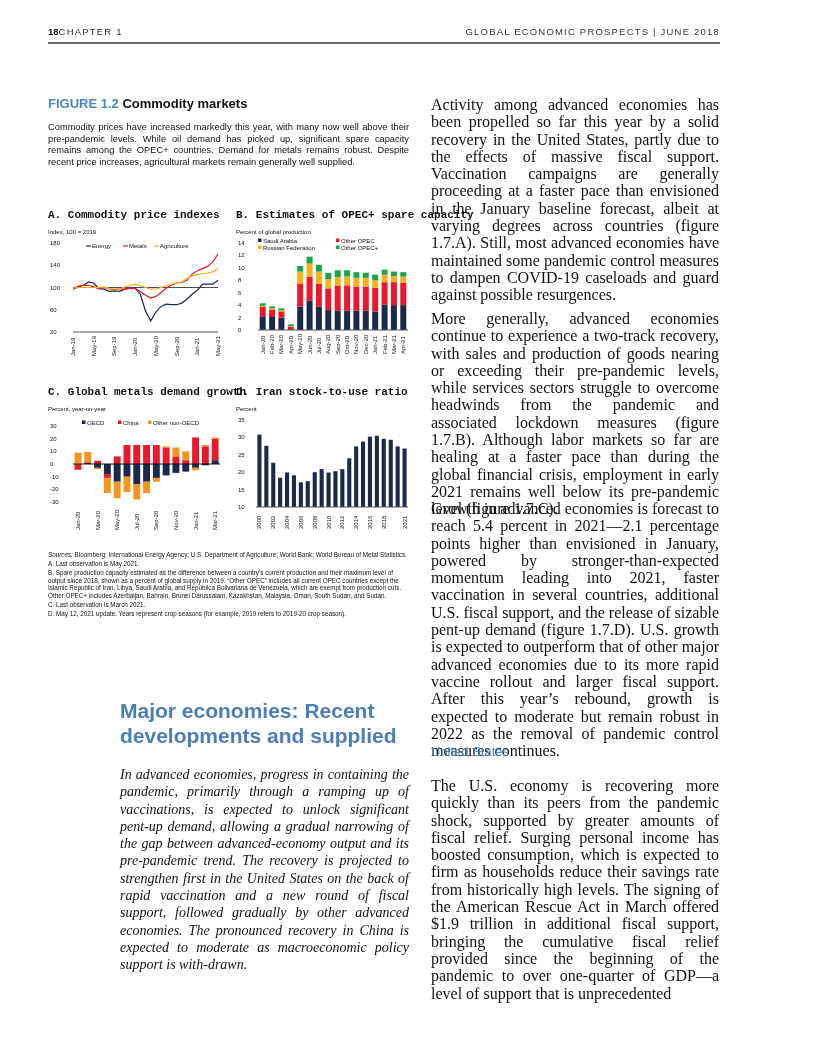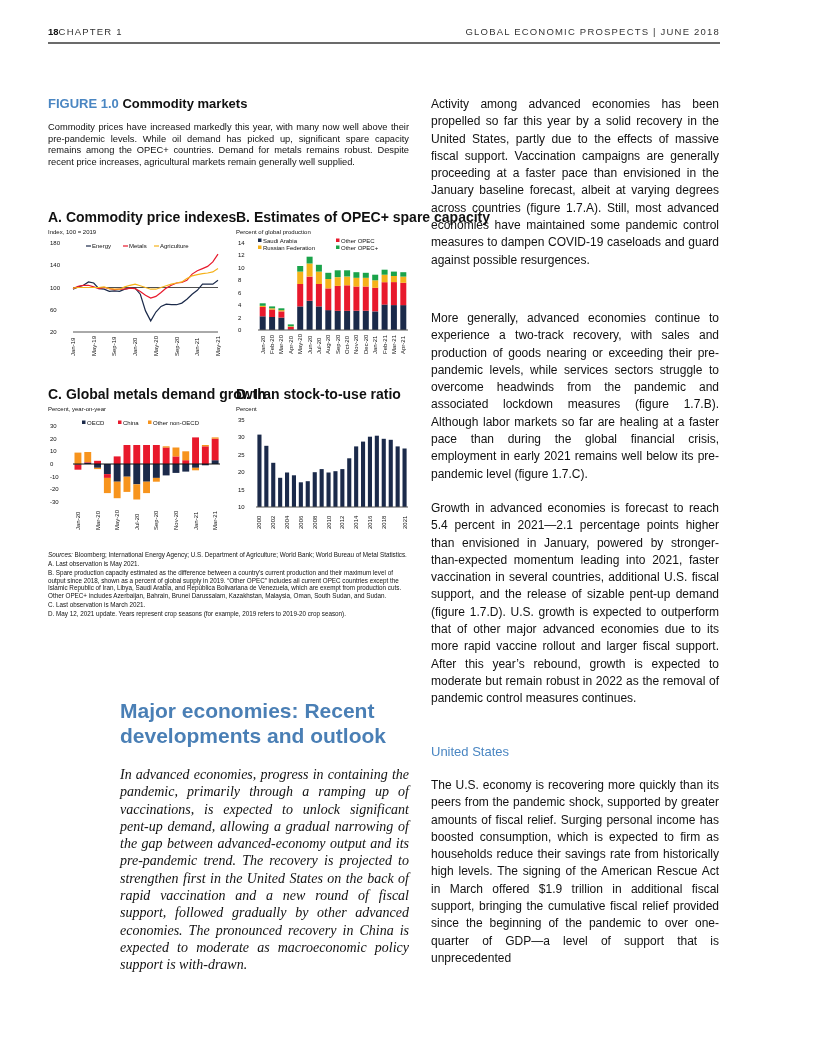--- a/index.html
+++ b/index.html
@@ -7,46 +7,46 @@
   .hdr-left { position: absolute; left: 48px; top: 26px; font-size: 9.5px; letter-spacing: 1.2px; color: #333; }
   .hdr-left .pnum { font-weight: bold; color: #111; letter-spacing: 0; }
   .hdr-right { position: absolute; right: 96px; top: 26px; font-size: 9.5px; letter-spacing: 1.2px; color: #333; }
   .hdr-rule { position: absolute; left: 48px; top: 42px; width: 672px; height: 1.5px; background: #6b6b6b; }
 
   .fig-title { position: absolute; left: 48px; top: 96px; font-size: 13px; font-weight: bold; }
   .fig-title .num { color: #4a86c2; }
   .fig-sub { position: absolute; left: 48px; top: 122px; width: 361px; font-size: 9.3px; line-height: 11.5px; text-align: justify; }
 
   .panel { position: absolute; }
-  .panel-title { font-size: 14px; font-weight: bold; white-space: nowrap; }
+  .panel-title { font-size: 11px; font-weight: bold; white-space: nowrap; font-family: Liberation Mono, monospace; }
   .panel svg { position: absolute; left: 0; overflow: visible; }
   .ax { font-family: "Liberation Sans", sans-serif; font-size: 6px; fill: #111; }
 
   .notes { position: absolute; left: 48px; top: 551px; width: 362px; font-size: 6.3px; line-height: 7.6px; }
   .notes p { margin: 0 0 1.5px 0; }
   .notes .src { font-style: italic; }
 
   .sec-title { position: absolute; left: 120px; top: 698px; width: 300px; font-size: 21px; font-weight: bold; color: #4a7fb5; line-height: 25px; }
   .lede { position: absolute; left: 120px; top: 766px; width: 289px; font-family: "Liberation Serif", serif; font-style: italic; font-size: 14px; line-height: 17.3px; text-align: justify; }
 
-  .col2 { position: absolute; left: 431px; width: 288px; font-family: Liberation Sans, sans-serif; font-size: 12px; line-height: 17.3px; text-align: justify; }
+  .col2 { position: absolute; left: 431px; width: 288px; font-family: Liberation Serif, serif; font-size: 16px; line-height: 17.3px; text-align: justify; }
   .p1 { top: 96px; } .p2 { top: 310px; } .p3 { top: 500px; } .p4 { top: 777px; }
   .subhead { position: absolute; left: 431px; top: 744px; font-size: 13px; color: #4a86c2; }
 </style>
 </head>
 <body>
 
 <div class="hdr-left">
   <span class="pnum">18</span><span>CHAPTER 1</span>
 </div>
 <div class="hdr-right">GLOBAL ECONOMIC PROSPECTS | JUNE 2018</div>
 <div class="hdr-rule"></div>
 
 <div class="fig-title">
-  <span class="num">FIGURE 1.0</span>
+  <span class="num">FIGURE 1.2</span>
   <span>Commodity markets</span>
 </div>
 <div class="fig-sub">Commodity prices have increased markedly this year, with many now well above their pre-pandemic levels. While oil demand has picked up, significant spare capacity remains among the OPEC+ countries. Demand for metals remains robust. Despite recent price increases, agricultural markets remain generally well supplied.</div>
 
 <div class="panel" style="left:48px; top:209px; width:180px; height:160px;">
   <div class="panel-title">A. Commodity price indexes</div>
   <svg id="svgA" width="180" height="150" style="top:18px;">
       <text x="0" y="7" class="ax">Index, 100 = 2019</text>
       <text x="2" y="107" class="ax">20</text>
       <text x="2" y="84.75" class="ax">60</text>
@@ -301,20 +301,20 @@
 </div>
 
 <div class="notes">
   <p><span class="src">Sources:</span> <span>Bloomberg; International Energy Agency; U.S. Department of Agriculture; World Bank; World Bureau of Metal Statistics.</span></p>
   <p>A. Last observation is May 2021.</p>
   <p>B. Spare production capacity estimated as the difference between a country’s current production and their maximum level of output since 2018, shown as a percent of global supply in 2019. “Other OPEC” includes all current OPEC countries except the Islamic Republic of Iran, Libya, Saudi Arabia, and República Bolivariana de Venezuela, which are exempt from production cuts. Other OPEC+ includes Azerbaijan, Bahrain, Brunei Darussalam, Kazakhstan, Malaysia, Oman, South Sudan, and Sudan.</p>
   <p>C. Last observation is March 2021.</p>
   <p>D. May 12, 2021 update. Years represent crop seasons (for example, 2019 refers to 2019-20 crop season).</p>
 </div>
 
-<div class="sec-title">Major economies: Recent developments and outlook</div>
+<div class="sec-title">Major economies: Recent developments and supplied</div>
 <div class="lede">In advanced economies, progress in containing the pandemic, primarily through a ramping up of vaccinations, is expected to unlock significant pent-up demand, allowing a gradual narrowing of the gap between advanced-economy output and its pre-pandemic trend. The recovery is projected to strengthen first in the United States on the back of rapid vaccination and a new round of fiscal support, followed gradually by other advanced economies. The pronounced recovery in China is expected to moderate as macroeconomic policy support is with-drawn.</div>
 
 <div class="col2 p1">Activity among advanced economies has been propelled so far this year by a solid recovery in the United States, partly due to the effects of massive fiscal support. Vaccination campaigns are generally proceeding at a faster pace than envisioned in the January baseline forecast, albeit at varying degrees across countries (figure 1.7.A). Still, most advanced economies have maintained some pandemic control measures to dampen COVID-19 caseloads and guard against possible resurgences.</div>
 <div class="col2 p2">More generally, advanced economies continue to experience a two-track recovery, with sales and production of goods nearing or exceeding their pre-pandemic levels, while services sectors struggle to overcome headwinds from the pandemic and associated lockdown measures (figure 1.7.B). Although labor markets so far are healing at a faster pace than during the global financial crisis, employment in early 2021 remains well below its pre-pandemic level (figure 1.7.C).</div>
 <div class="col2 p3">Growth in advanced economies is forecast to reach 5.4 percent in 2021—2.1 percentage points higher than envisioned in January, powered by stronger-than-expected momentum leading into 2021, faster vaccination in several countries, additional U.S. fiscal support, and the release of sizable pent-up demand (figure 1.7.D). U.S. growth is expected to outperform that of other major advanced economies due to its more rapid vaccine rollout and larger fiscal support. After this year’s rebound, growth is expected to moderate but remain robust in 2022 as the removal of pandemic control measures continues.</div>
 <div class="subhead">United States</div>
 <div class="col2 p4">The U.S. economy is recovering more quickly than its peers from the pandemic shock, supported by greater amounts of fiscal relief. Surging personal income has boosted consumption, which is expected to firm as households reduce their savings rate from historically high levels. The signing of the American Rescue Act in March offered $1.9 trillion in additional fiscal support, bringing the cumulative fiscal relief provided since the beginning of the pandemic to over one-quarter of GDP—a level of support that is unprecedented</div>
 
 </body></html>

